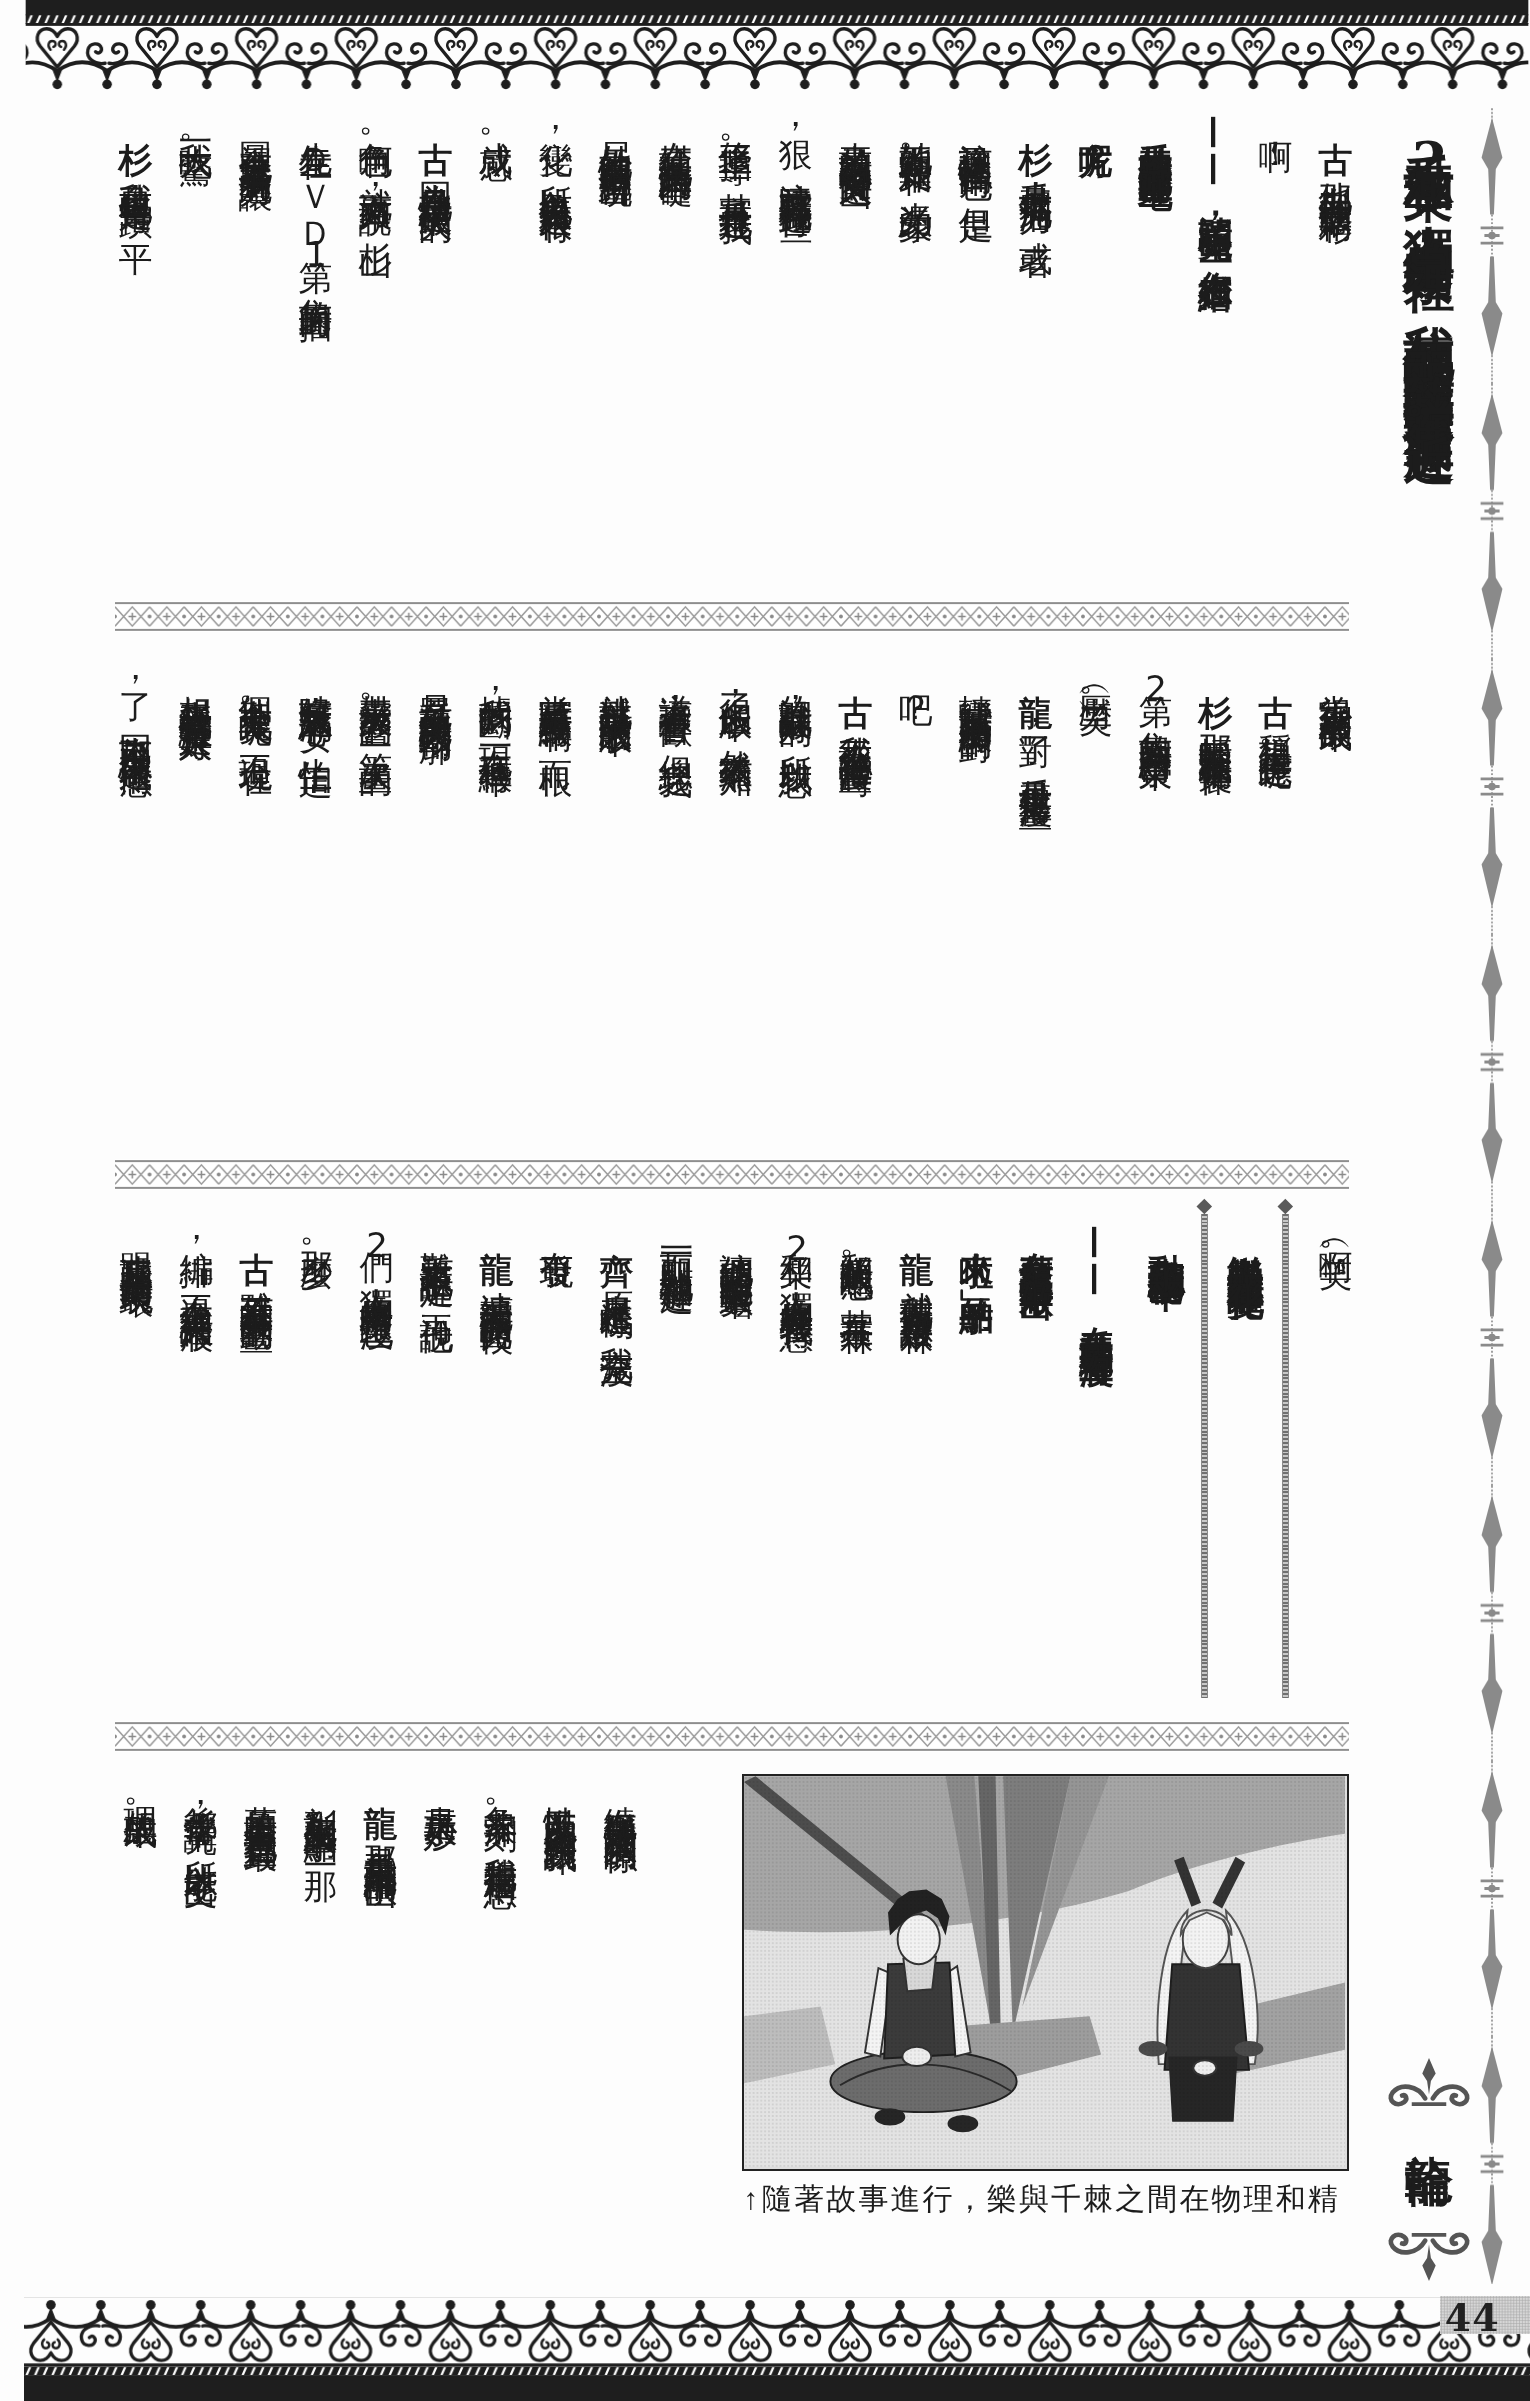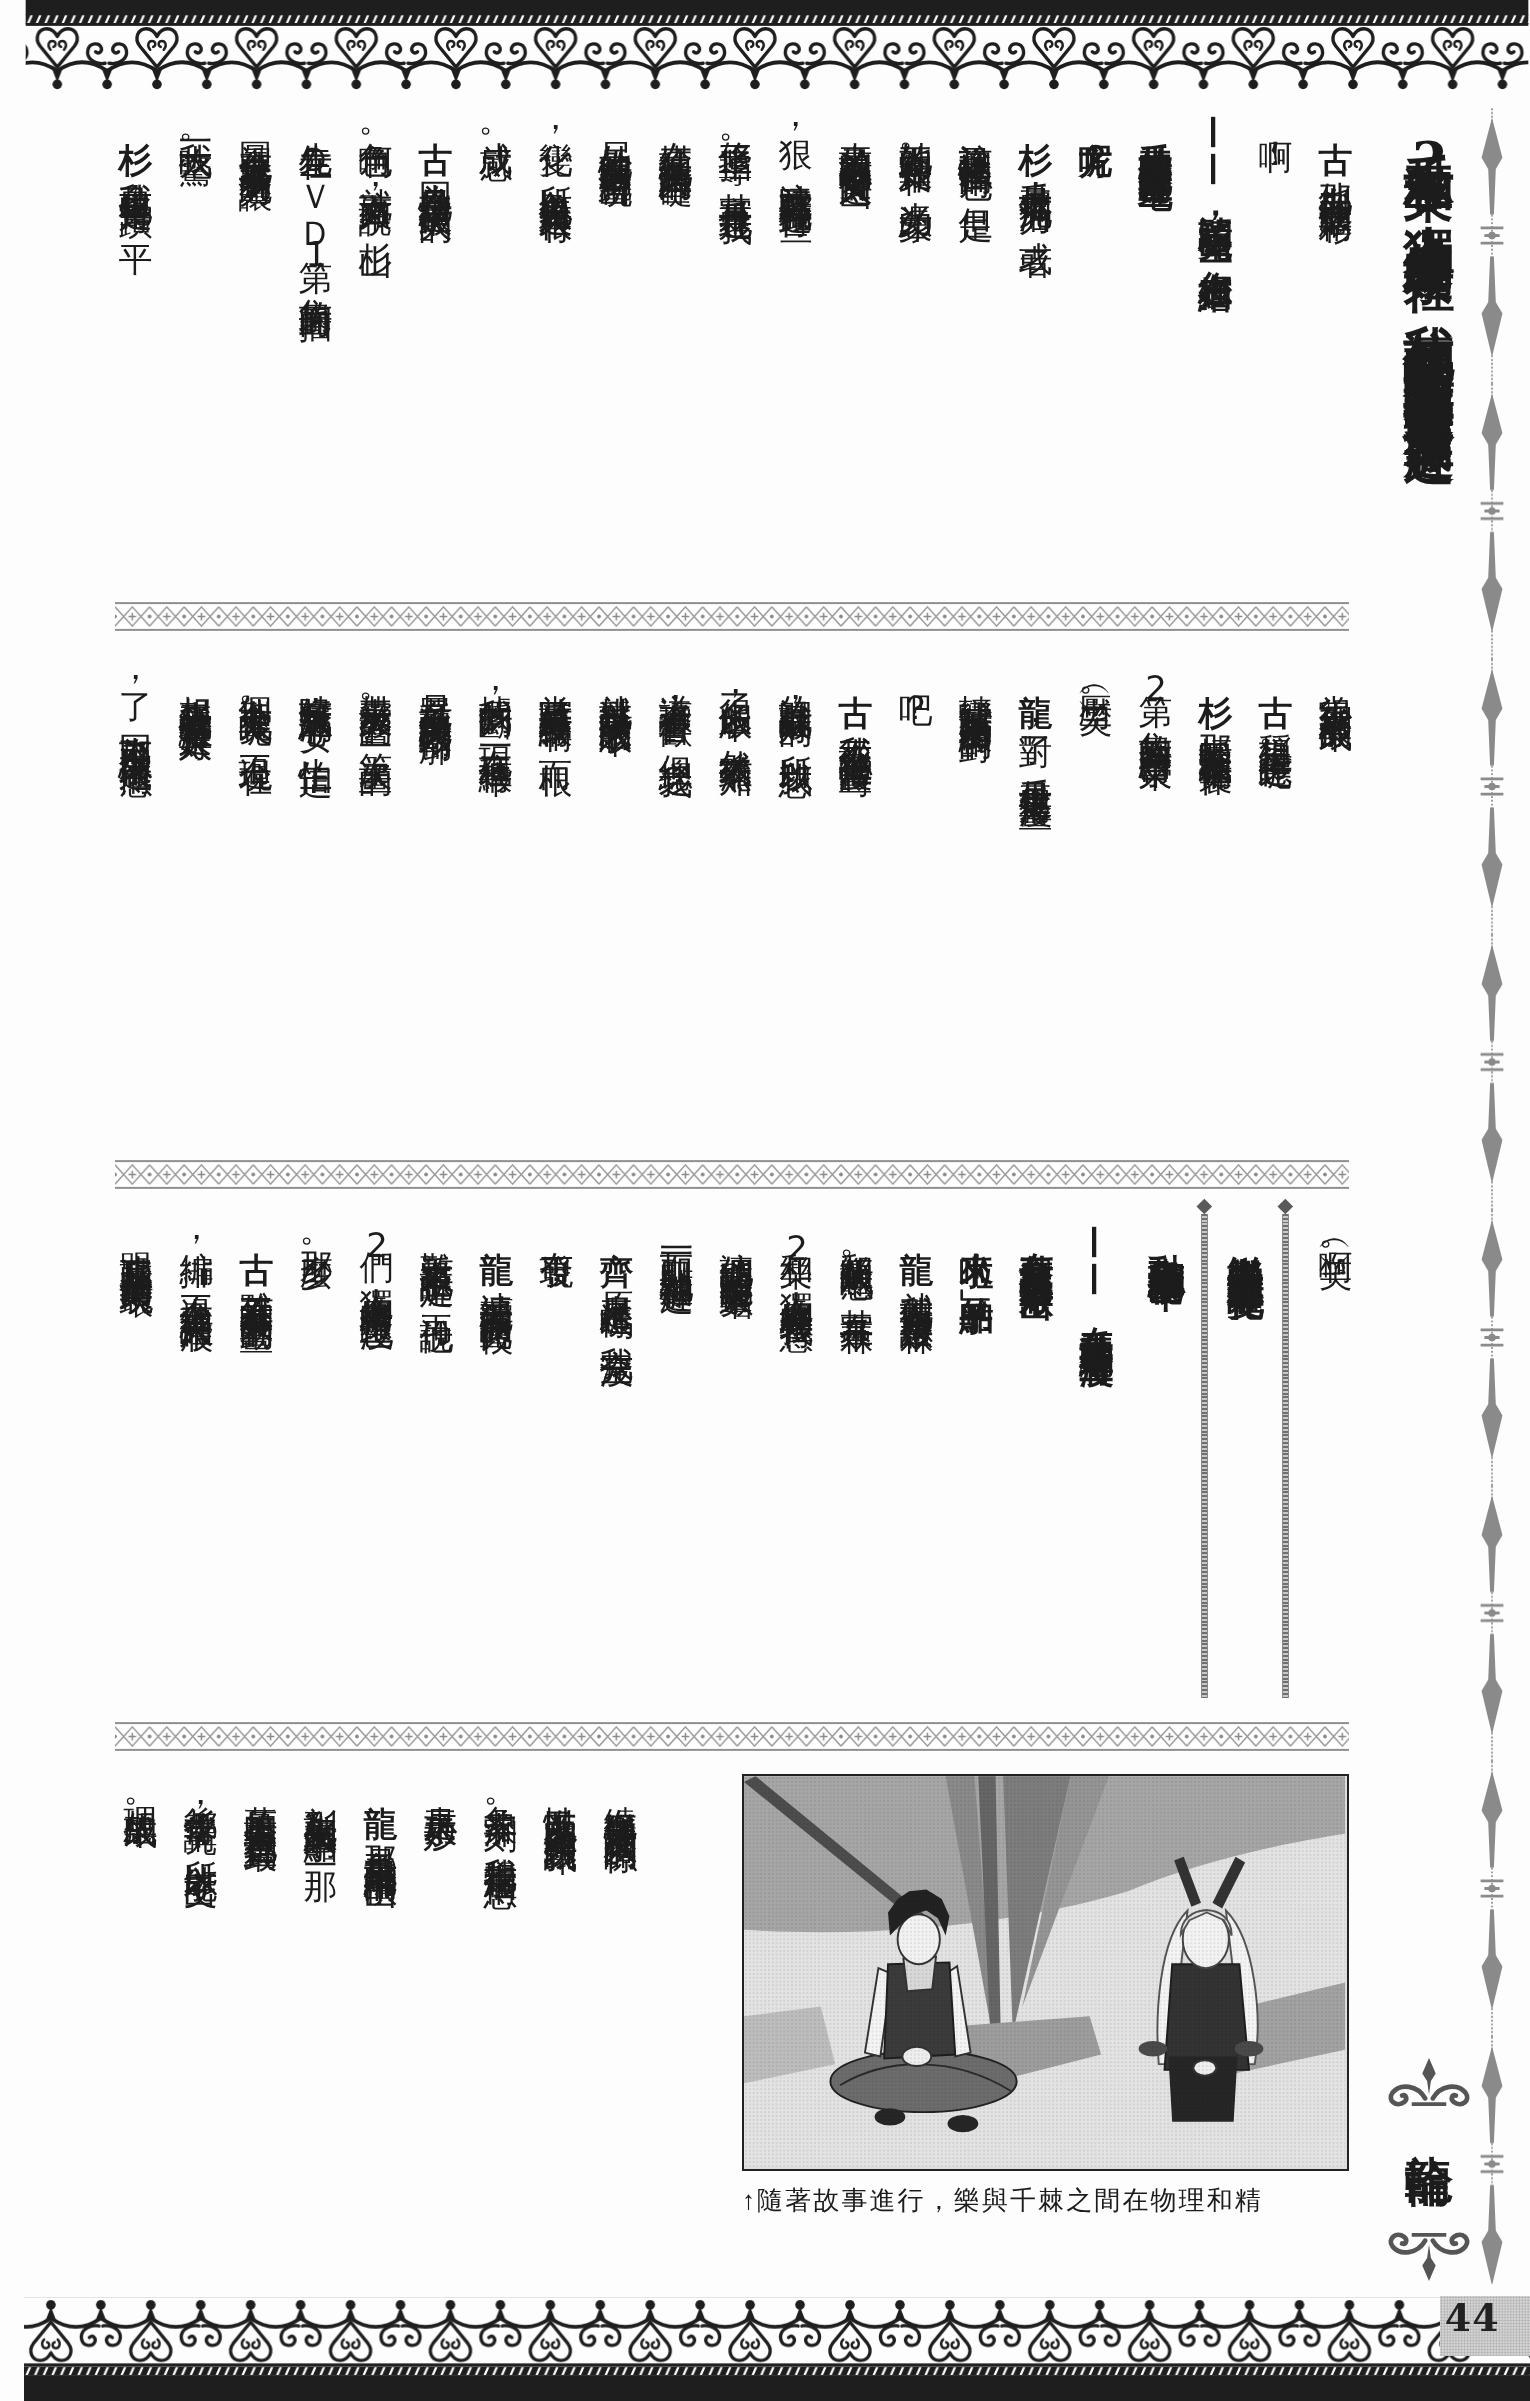--- a/index.html
+++ b/index.html
@@ -48,29 +48,29 @@
   }
   .byline {
     position:absolute; left:1403px; top:2116px; width:54px;
     writing-mode:vertical-rl; font-family:"DejaVu Serif", serif; font-weight:bold;
     font-size:48px; line-height:54px; letter-spacing:5.8px; white-space:nowrap;
   }
 
   
   .figure { position:absolute; left:742px; top:1774px; width:607px; height:397px; border:2.9px solid #222; background:#ddd; overflow:hidden; }
   .figure svg { display:block; }
-  .caption { position:absolute; left:742px; top:2180px; width:634px; font-size:26px; line-height:42px; letter-spacing:2.1px; font-family:Liberation Serif, serif; }
+  .caption { position:absolute; left:742px; top:2180px; width:634px; font-size:30px; line-height:42px; letter-spacing:2.1px; font-family:Liberation Mono, monospace; }
   .caption div { white-space:nowrap; }
 
   
   .divider { position:absolute; left:115px; width:1234px; height:31px; }
 
   
   .pagenum {
-    position:absolute; left:1440px; top:2296px; width:90px; height:60px;
+    position:absolute; left:1440px; top:2296px; width:90px; height:38px;
     background:radial-gradient(circle, #b0b0b0 0.9px, var(--pn) 1.1px) 0 0/2.9px 2.9px;
   }
   .pagenum span {
     position:absolute; left:4.8px; top:0; font-family:"DejaVu Serif", serif; font-weight:bold;
     font-size:38px; line-height:43px; letter-spacing:1px; color:#222;
   }
 </style>
 </head>
 <body>
 

